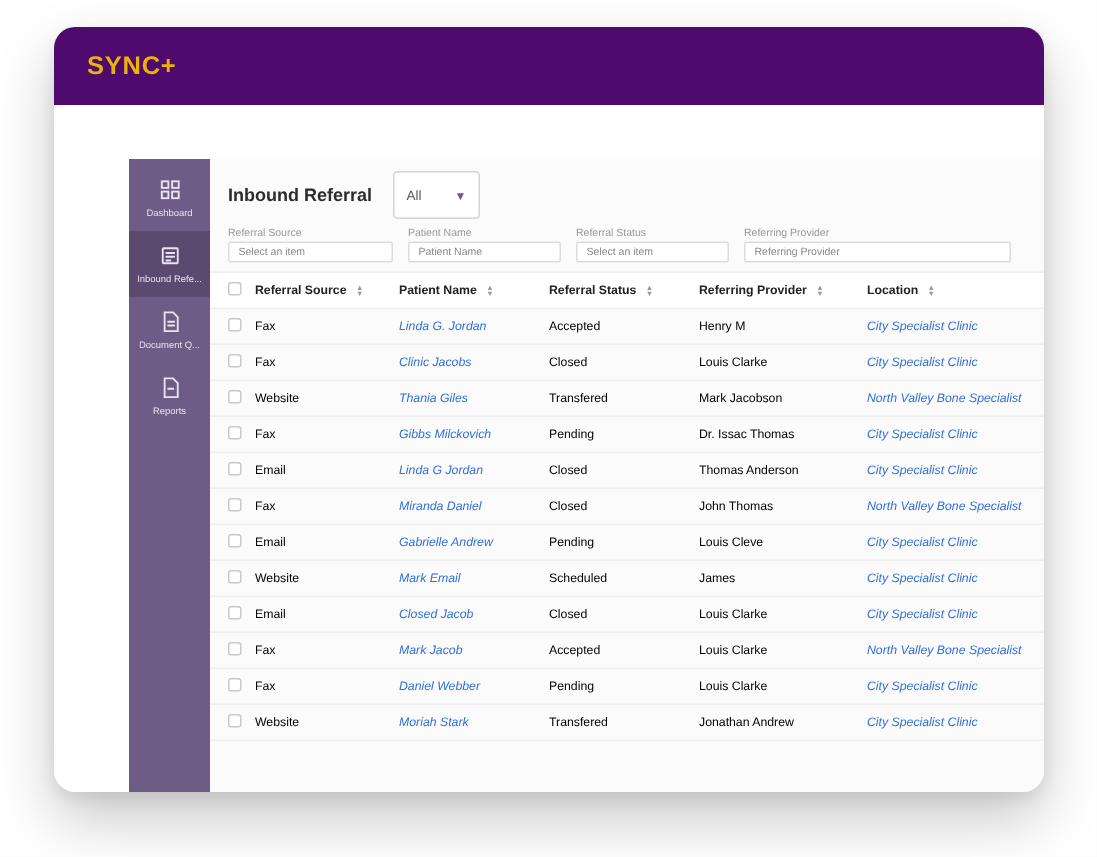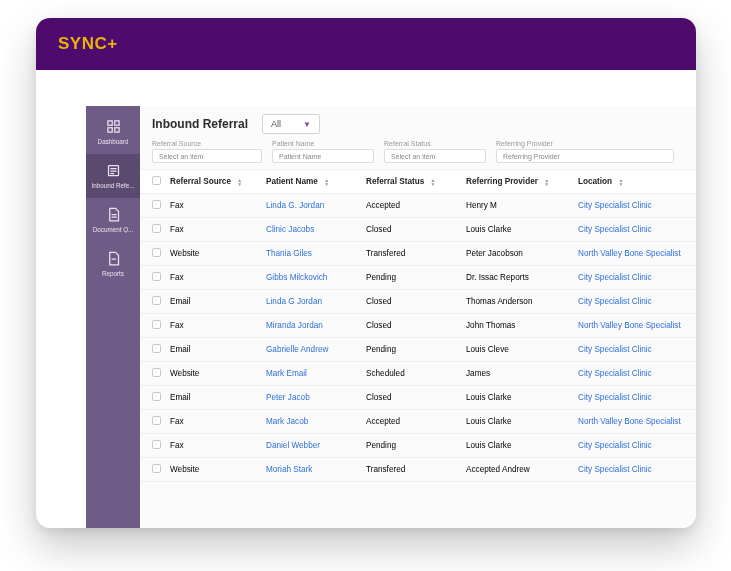--- a/index.html
+++ b/index.html
@@ -88,21 +88,21 @@
   }
   .page-title {
     font-size: 12px;
     font-weight: 600;
     color: #2c2c2c;
   }
   .select-box {
     border: 1px solid #d4d4d4;
     background: #fff;
     border-radius: 3px;
-    height: 20px;
+    height: 32px;
     font-size: 9px;
     color: #555;
     padding: 0 8px;
     display: inline-flex;
     align-items: center;
     gap: 22px;
     cursor: pointer;
   }
   .select-box .chev { color: #7a4da0; font-size: 8px; }
   .filter-row {
@@ -166,21 +166,21 @@
   .col-prov{ width: 112px; }
   .col-loc { width: auto; padding-right: 8px; }
   .chk {
     width: 9px; height: 9px;
     border: 1px solid #c9c9c9;
     border-radius: 2px;
     display: inline-block;
     background: #fff;
     cursor: pointer;
   }
-  .link { color: #2f6fd8; cursor: pointer; }
+  .link { color: #2f6fd8; cursor: pointer; font-style: italic; }
   .sort {
     display: inline-flex;
     flex-direction: column;
     margin-left: 4px;
     vertical-align: middle;
     line-height: 4px;
     font-size: 5px;
     color: #999;
     cursor: pointer;
   }
@@ -319,43 +319,43 @@
                 <td class="col-nm"><span class="link">Clinic Jacobs</span></td>
                 <td class="col-st">Closed</td>
                 <td class="col-prov">Louis Clarke</td>
                 <td class="col-loc"><span class="link">City Specialist Clinic</span></td>
               </tr>
               <tr>
                 <td class="col-chk"><span class="chk"></span></td>
                 <td class="col-src">Website</td>
                 <td class="col-nm"><span class="link">Thania Giles</span></td>
                 <td class="col-st">Transfered</td>
-                <td class="col-prov">Peter Jacobson</td>
+                <td class="col-prov">Mark Jacobson</td>
                 <td class="col-loc"><span class="link">North Valley Bone Specialist</span></td>
               </tr>
               <tr>
                 <td class="col-chk"><span class="chk"></span></td>
                 <td class="col-src">Fax</td>
                 <td class="col-nm"><span class="link">Gibbs Milckovich</span></td>
                 <td class="col-st">Pending</td>
-                <td class="col-prov">Dr. Issac Reports</td>
+                <td class="col-prov">Dr. Issac Thomas</td>
                 <td class="col-loc"><span class="link">City Specialist Clinic</span></td>
               </tr>
               <tr>
                 <td class="col-chk"><span class="chk"></span></td>
                 <td class="col-src">Email</td>
                 <td class="col-nm"><span class="link">Linda G Jordan</span></td>
                 <td class="col-st">Closed</td>
                 <td class="col-prov">Thomas Anderson</td>
                 <td class="col-loc"><span class="link">City Specialist Clinic</span></td>
               </tr>
               <tr>
                 <td class="col-chk"><span class="chk"></span></td>
                 <td class="col-src">Fax</td>
-                <td class="col-nm"><span class="link">Miranda Jordan</span></td>
+                <td class="col-nm"><span class="link">Miranda Daniel</span></td>
                 <td class="col-st">Closed</td>
                 <td class="col-prov">John Thomas</td>
                 <td class="col-loc"><span class="link">North Valley Bone Specialist</span></td>
               </tr>
               <tr>
                 <td class="col-chk"><span class="chk"></span></td>
                 <td class="col-src">Email</td>
                 <td class="col-nm"><span class="link">Gabrielle Andrew</span></td>
                 <td class="col-st">Pending</td>
                 <td class="col-prov">Louis Cleve</td>
@@ -365,21 +365,21 @@
                 <td class="col-chk"><span class="chk"></span></td>
                 <td class="col-src">Website</td>
                 <td class="col-nm"><span class="link">Mark Email</span></td>
                 <td class="col-st">Scheduled</td>
                 <td class="col-prov">James</td>
                 <td class="col-loc"><span class="link">City Specialist Clinic</span></td>
               </tr>
               <tr>
                 <td class="col-chk"><span class="chk"></span></td>
                 <td class="col-src">Email</td>
-                <td class="col-nm"><span class="link">Peter Jacob</span></td>
+                <td class="col-nm"><span class="link">Closed Jacob</span></td>
                 <td class="col-st">Closed</td>
                 <td class="col-prov">Louis Clarke</td>
                 <td class="col-loc"><span class="link">City Specialist Clinic</span></td>
               </tr>
               <tr>
                 <td class="col-chk"><span class="chk"></span></td>
                 <td class="col-src">Fax</td>
                 <td class="col-nm"><span class="link">Mark Jacob</span></td>
                 <td class="col-st">Accepted</td>
                 <td class="col-prov">Louis Clarke</td>
@@ -391,21 +391,21 @@
                 <td class="col-nm"><span class="link">Daniel Webber</span></td>
                 <td class="col-st">Pending</td>
                 <td class="col-prov">Louis Clarke</td>
                 <td class="col-loc"><span class="link">City Specialist Clinic</span></td>
               </tr>
               <tr>
                 <td class="col-chk"><span class="chk"></span></td>
                 <td class="col-src">Website</td>
                 <td class="col-nm"><span class="link">Moriah Stark</span></td>
                 <td class="col-st">Transfered</td>
-                <td class="col-prov">Accepted Andrew</td>
+                <td class="col-prov">Jonathan Andrew</td>
                 <td class="col-loc"><span class="link">City Specialist Clinic</span></td>
               </tr>
             </tbody>
         </table>
       </div>
     </div>
   </div>
 </div>
 
 </body></html>

